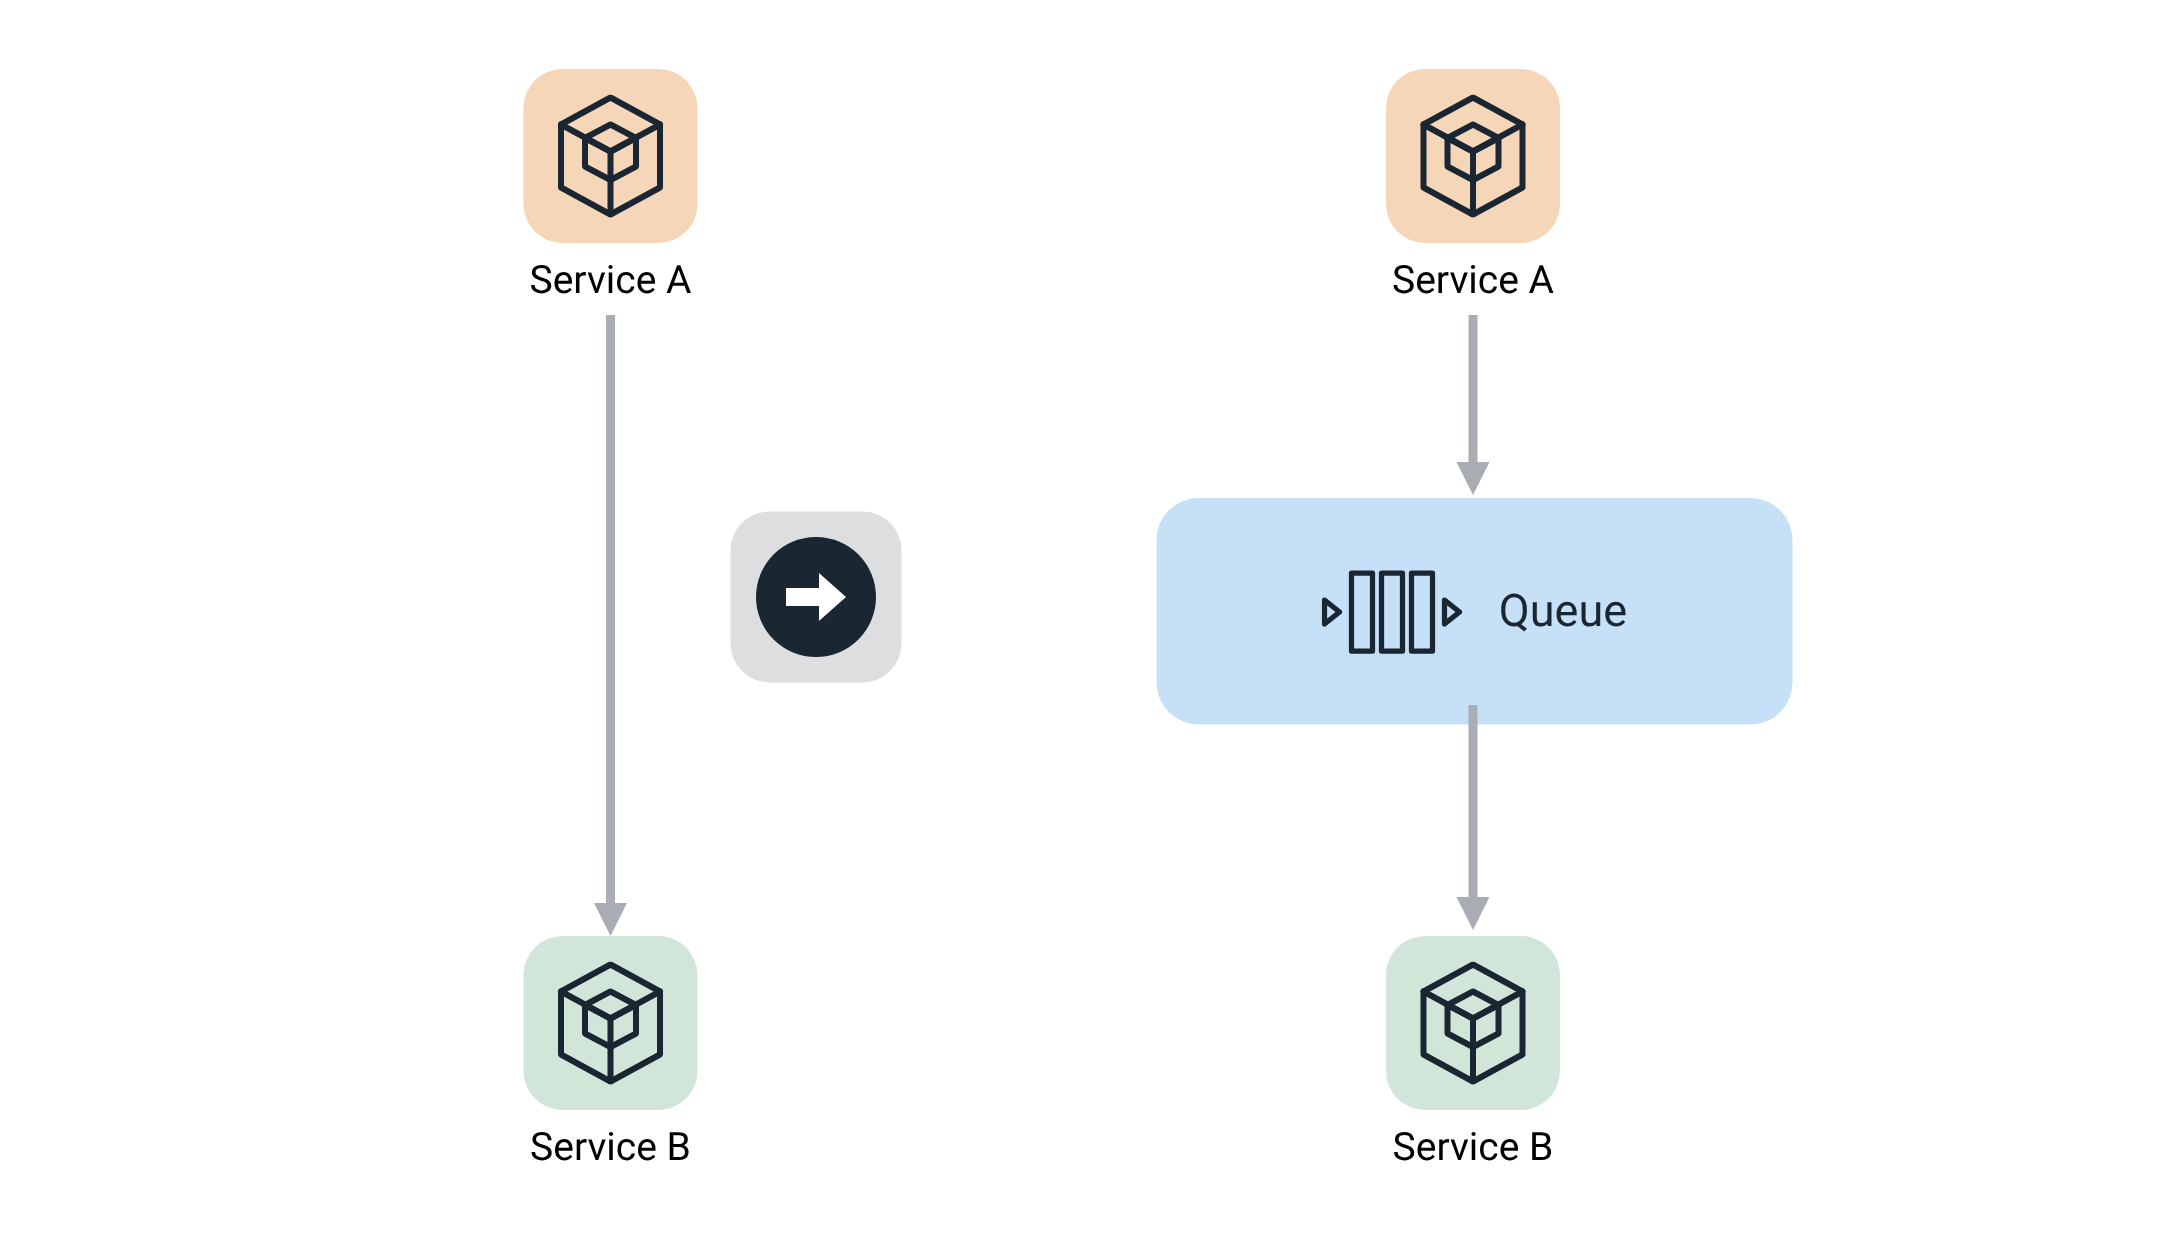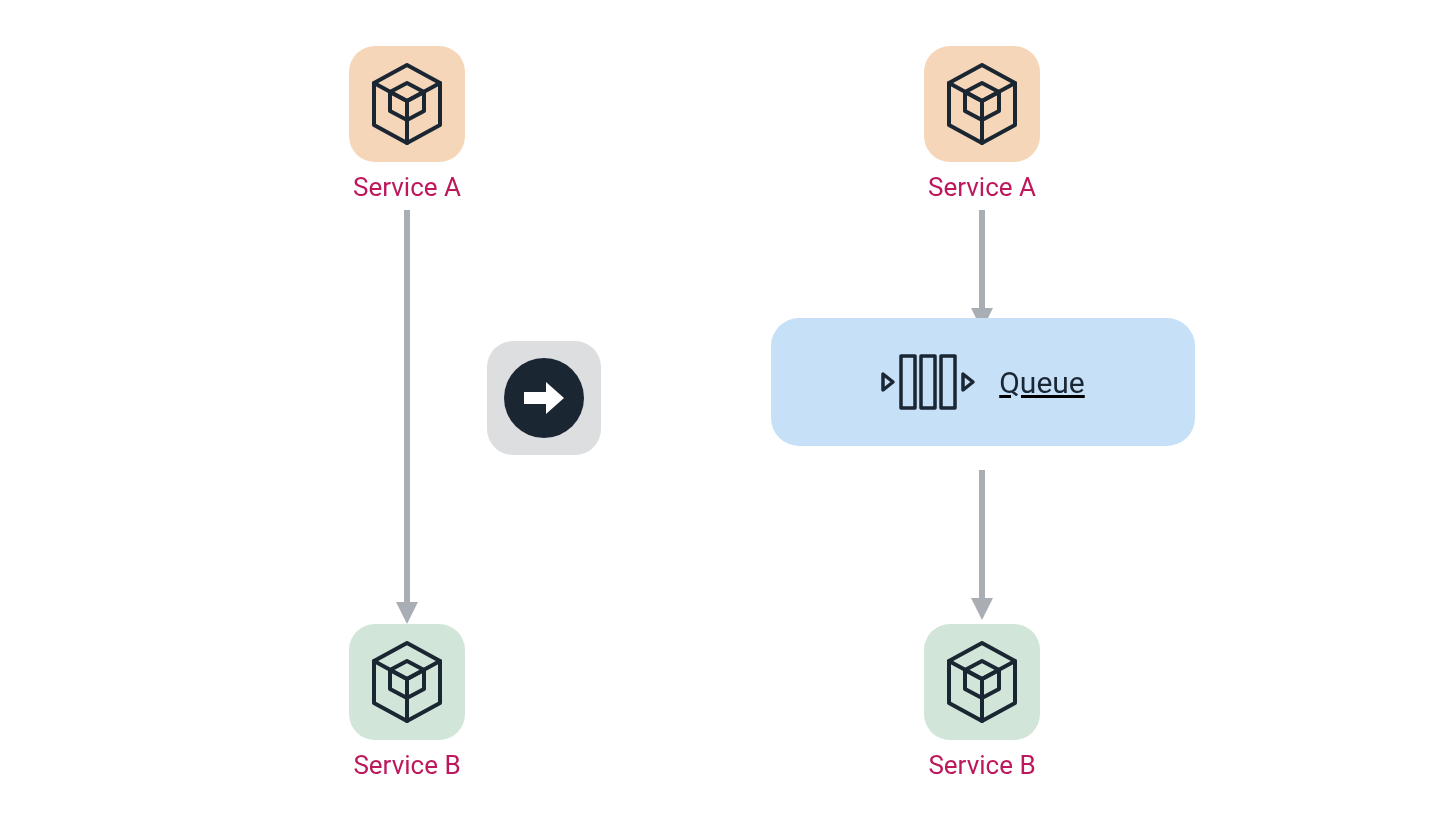--- a/index.html
+++ b/index.html
@@ -28,21 +28,21 @@
     border-radius: 26px;
     display: flex;
     align-items: center;
     justify-content: center;
   }
   .peach { background: #f6d6b8; }
   .mint  { background: #d2e5d9; }
   .label {
     margin-top: 10px;
     font-size: 26px;
-    color: #be185d;
+    color: #000000;
     font-weight: 400;
   }
   .queue-box {
     position: absolute;
     background: #c6e0f8;
     border-radius: 28px;
     display: flex;
     align-items: center;
     justify-content: center;
     gap: 22px;
@@ -140,21 +140,21 @@
     <div class="label">Service A</div>
   </div>
 
   <div class="arrow" style="left:969px; top:210px;">
     <svg width="26" height="120">
       <line x1="13" y1="0" x2="13" y2="100" stroke="#a9aeb5" stroke-width="6"></line>
       <polygon points="13,120 2,98 24,98" fill="#a9aeb5"></polygon>
     </svg>
   </div>
 
-  <div class="queue-box" style="left:771px; top:318px; width:424px; height:128px;text-decoration:underline;">
+  <div class="queue-box" style="left:771px; top:332px; width:424px; height:151px;">
     <span>
       <svg width="96" height="60" viewBox="0 0 96 60" fill="none" stroke="#1b2633" stroke-width="3.5" stroke-linejoin="round" stroke-linecap="round">
         <polygon points="2,22 12,30 2,38"></polygon>
         <rect x="20" y="4" width="14" height="52"></rect>
         <rect x="40" y="4" width="14" height="52"></rect>
         <rect x="60" y="4" width="14" height="52"></rect>
         <polygon points="82,22 92,30 82,38"></polygon>
       </svg>
     </span>
     <span class="queue-label">Queue</span>

